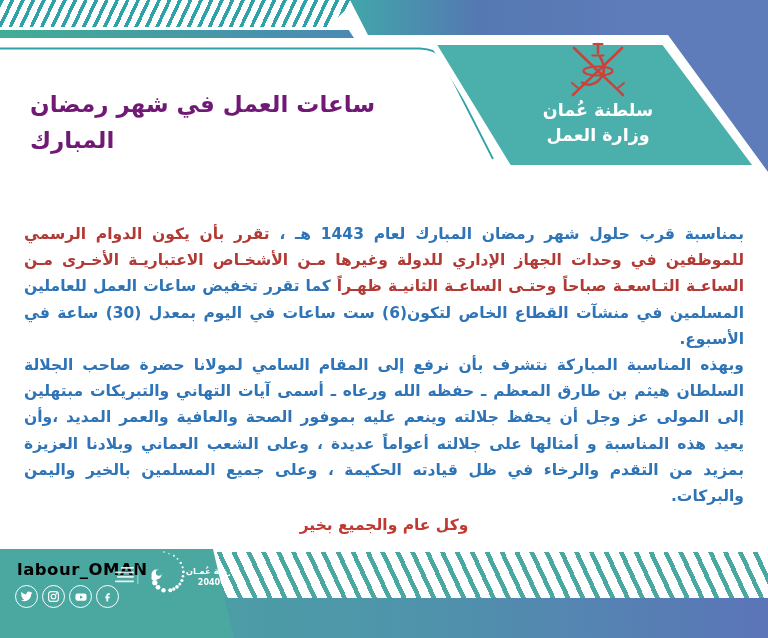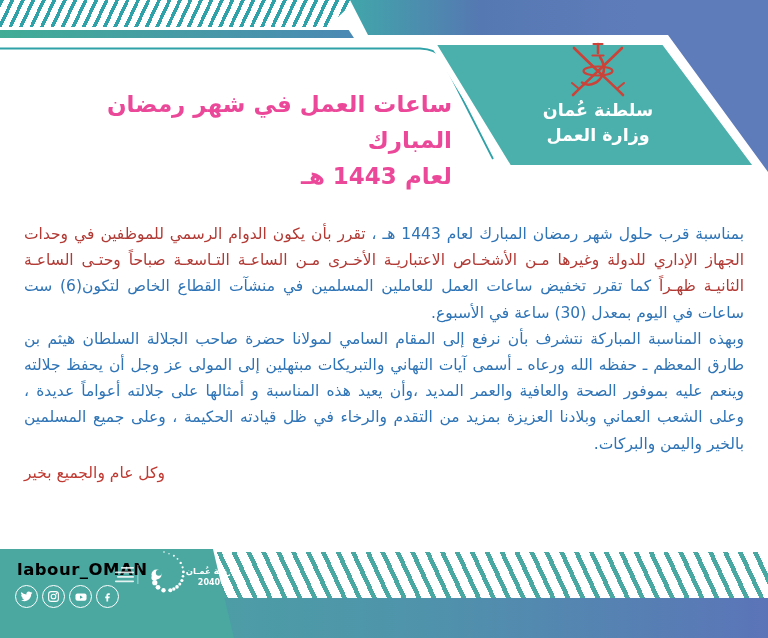--- a/index.html
+++ b/index.html
@@ -8,29 +8,29 @@
 
   
   .stripes-tl{position:absolute;top:0;left:0;width:356px;height:27px;
     background:repeating-linear-gradient(115deg,#2ea2a8 0 3.5px,rgba(0,0,0,0) 3.5px 9.5px);
     -webkit-clip-path:polygon(0 0,100% 0,92% 100%,0 100%);clip-path:polygon(0 0,100% 0,92% 100%,0 100%);}
   .grad-bar{position:absolute;top:30px;left:0;width:354px;height:8px;
     background:linear-gradient(90deg,#41ad96,#4b89b4);
     -webkit-clip-path:polygon(0 0,98.5% 0,100% 100%,0 100%);clip-path:polygon(0 0,98.5% 0,100% 100%,0 100%);}
   .header-svg{position:absolute;top:0;left:0;pointer-events:none;}
 
-  .title{position:absolute;left:30px;top:86px;width:422px;text-align:right;direction:rtl;
-    color:#ec4899;font-weight:bold;font-size:23px;line-height:36px;}
+  .title{position:absolute;left:30px;top:86px;width:422px;text-align:left;direction:rtl;
+    color:#701a75;font-weight:bold;font-size:23px;line-height:36px;}
 
   
   .body-text{position:absolute;top:221px;left:24px;width:720px;direction:rtl;
-    text-align:justify;font-weight:normal;font-size:15.5px;line-height:26.2px;color:#2e74b6;}
+    text-align:justify;font-weight:bold;font-size:15.5px;line-height:26.2px;color:#2e74b6;}
   .body-text p{margin:0;}
   .red{color:#b23a35;}
-  .closing{text-align:left;color:#c03a32;margin-top:3px !important;}
+  .closing{text-align:center;color:#c03a32;margin-top:3px !important;}
 
   
   .footer-stripes{position:absolute;left:0;top:552px;width:768px;height:47px;
     background:repeating-linear-gradient(65deg,#4aa8a2 0 4.5px,#ffffff 4.5px 13.5px);}
   .footer-bar{position:absolute;left:0;top:598px;width:768px;height:40px;
     background:linear-gradient(90deg,#4aa8a0 0%,#4f93ab 55%,#5b74b8 100%);}
   .footer-block{position:absolute;left:0;top:549px;width:234px;height:89px;background:#4aa8a1;
     -webkit-clip-path:polygon(0 0,91% 0,100% 100%,0 100%);clip-path:polygon(0 0,91% 0,100% 100%,0 100%);}
   .handle{position:absolute;left:17px;top:560px;color:#000000;font-weight:bold;
     font-size:16.5px;letter-spacing:.5px;}
@@ -73,21 +73,20 @@
       <path d="M2 -13 C 7 -5, 7 3, 2 9 C -2 14, -10 17, -16 12.5"></path>
       <ellipse cx="0" cy="1" rx="14.5" ry="4.5" stroke-width="2.2"></ellipse>
     </g>
 
     <text x="598" y="116" text-anchor="middle" direction="rtl" fill="#ffffff" font-family="DejaVu Sans, sans-serif" font-weight="bold" font-size="17.5">سلطنة عُمان</text>
     <text x="598" y="141" text-anchor="middle" direction="rtl" fill="#ffffff" font-family="DejaVu Sans, sans-serif" font-weight="bold" font-size="17.5">وزارة العمل</text>
   </svg>
 
   <div class="title">
     <div>ساعات العمل في شهر رمضان المبارك</div>
-    <div>لعام 1443 هـ</div>
   </div>
 
   <div class="body-text">
     <p><span>بمناسبة قرب حلول شهر رمضان المبارك لعام 1443 هـ ، </span><span class="red">تقرر بأن يكون الدوام الرسمي للموظفين في وحدات الجهاز الإداري للدولة وغيرها مـن الأشخـاص الاعتباريـة الأخـرى مـن الساعـة التـاسعـة صباحاً وحتـى الساعـة الثانيـة ظهـراً </span><span>كما تقرر تخفيض ساعات العمل للعاملين المسلمين في منشآت القطاع الخاص لتكون(6) ست ساعات في اليوم بمعدل (30) ساعة في الأسبوع.</span></p>
     <p>وبهذه المناسبة المباركة نتشرف بأن نرفع إلى المقام السامي لمولانا حضرة صاحب الجلالة السلطان هيثم بن طارق المعظم ـ حفظه الله ورعاه ـ أسمى آيات التهاني والتبريكات مبتهلين إلى المولى عز وجل أن يحفظ جلالته وينعم عليه بموفور الصحة والعافية والعمر المديد ،وأن يعيد هذه المناسبة و أمثالها على جلالته أعواماً عديدة ، وعلى الشعب العماني وبلادنا العزيزة بمزيد من التقدم والرخاء في ظل قيادته الحكيمة ، وعلى جميع المسلمين بالخير واليمن والبركات.</p>
     <p class="closing">وكل عام والجميع بخير</p>
   </div>
 
   <div class="footer-stripes"></div>
   <div class="footer-bar"></div>

